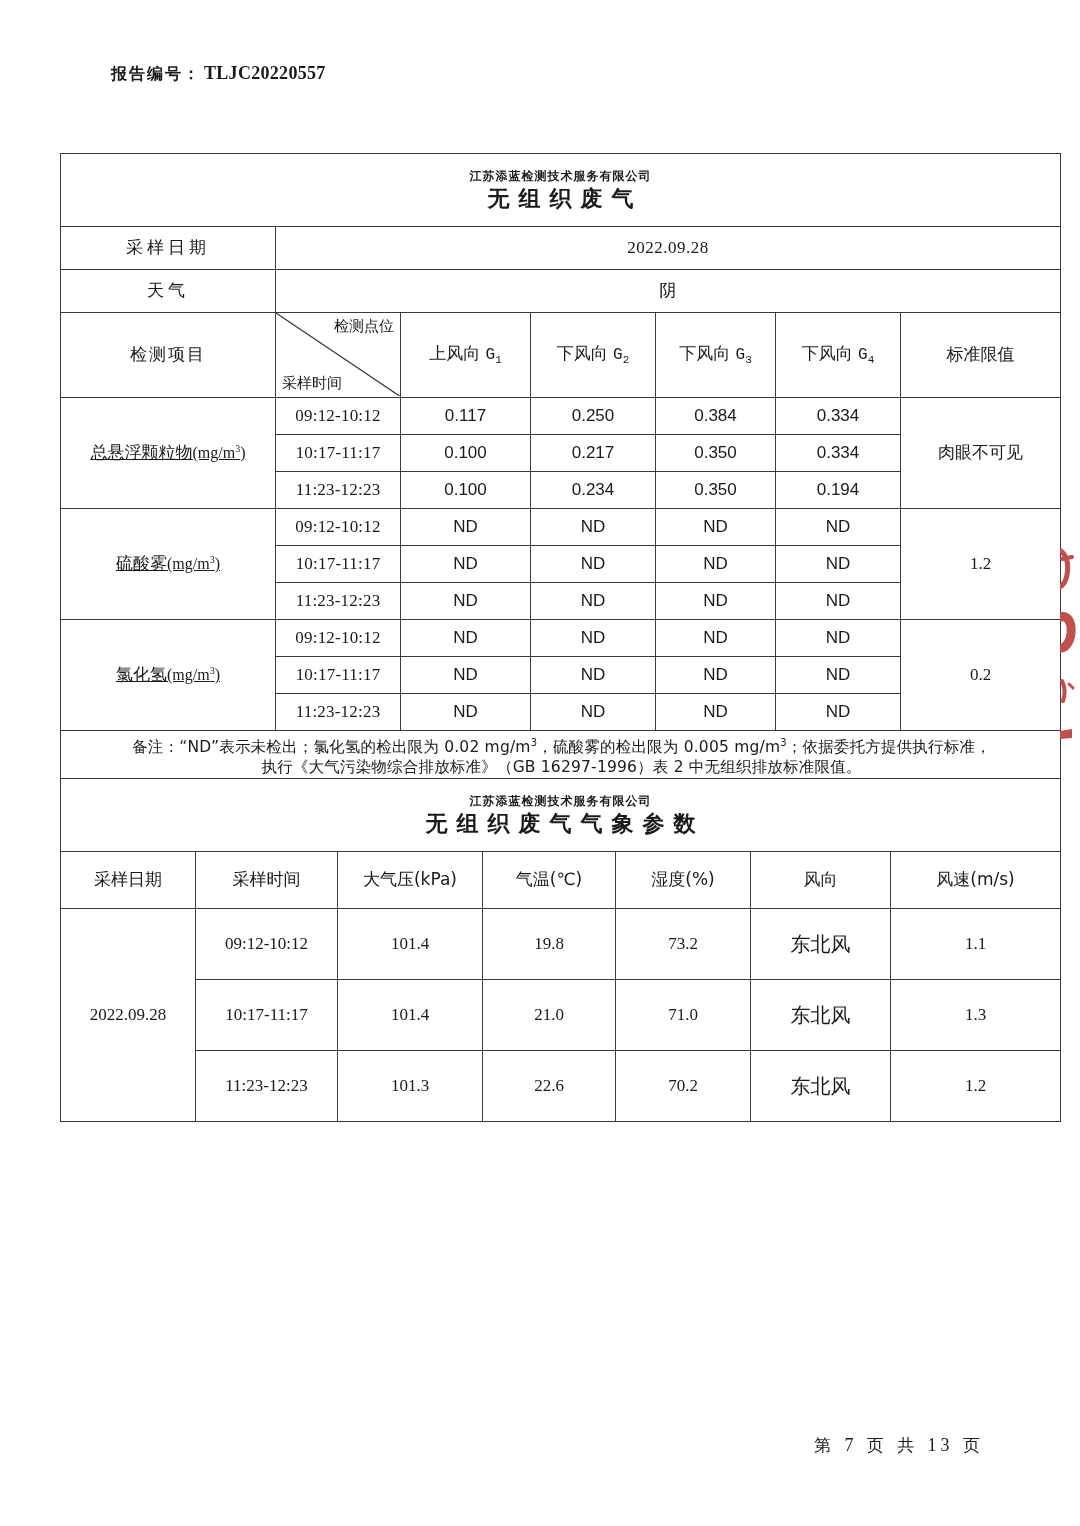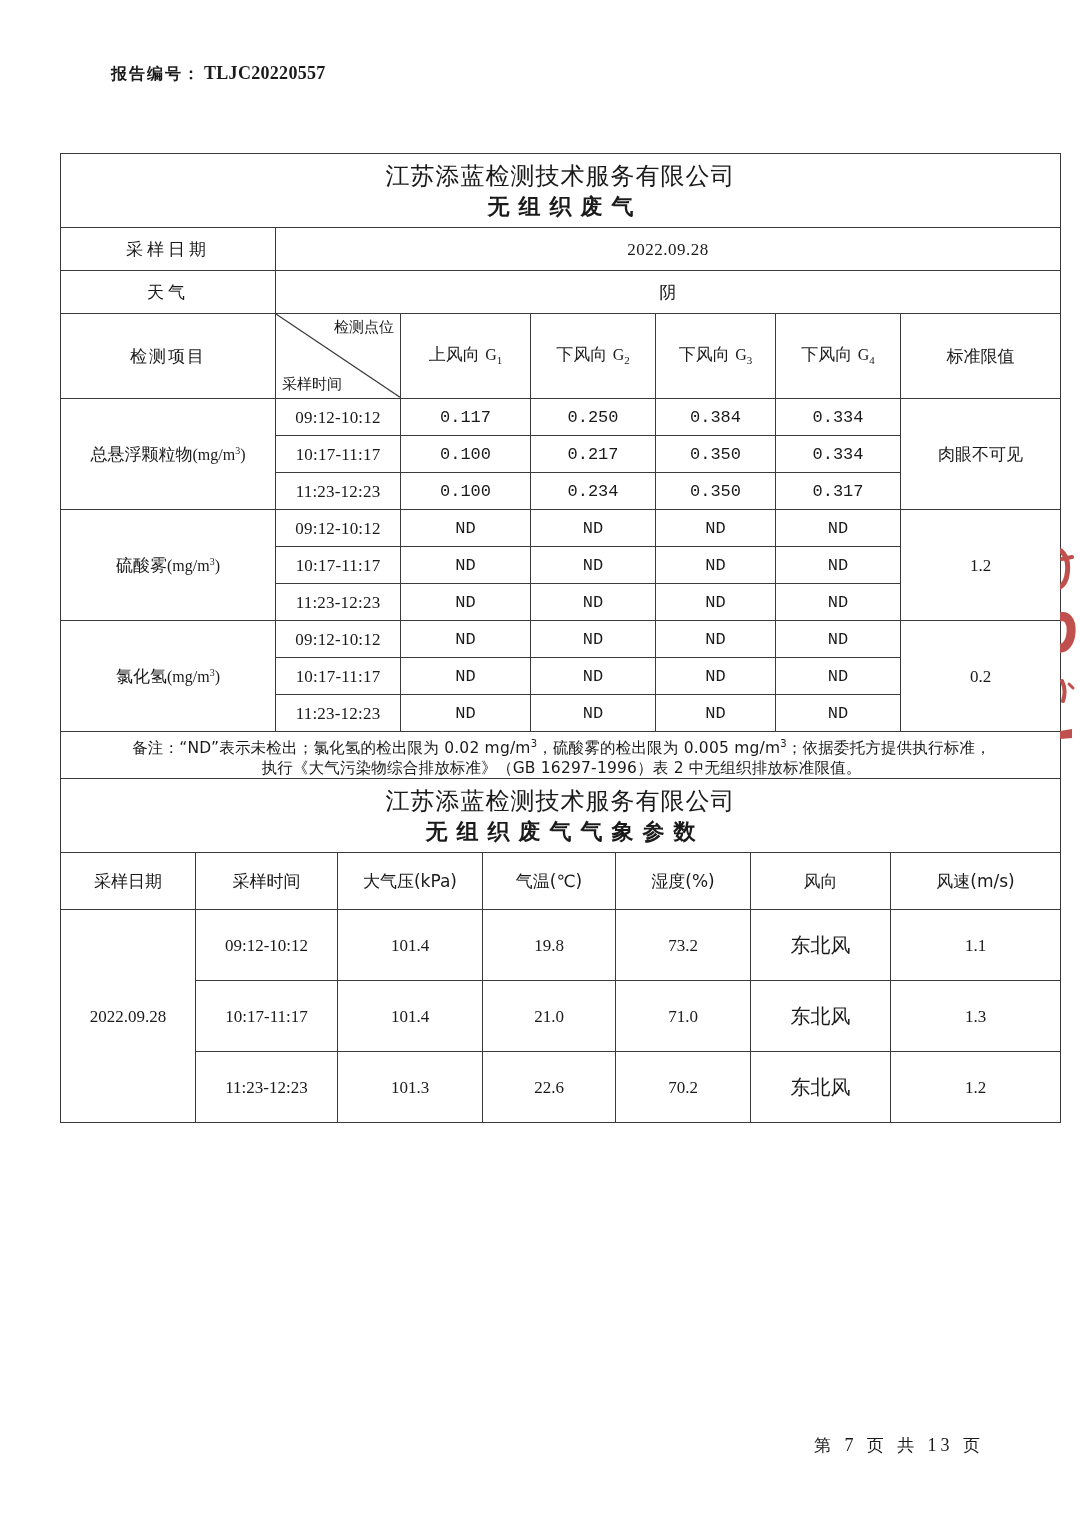--- a/index.html
+++ b/index.html
@@ -71,23 +71,24 @@
     width: 1000px;
   }
   #table1 { width: 1000px; }
 
   .org-cell {
     height: 62px;
     padding: 6px 0 4px !important;
   }
   .org-name {
     font-family: "DejaVu Sans", "Liberation Sans", sans-serif;
-    font-size: 24px;
+    font-size: 12px;
     letter-spacing: 1px;
     line-height: 1.35;
+    font-weight: bold;
   }
   .org-sub {
     font-family: "DejaVu Sans", "Liberation Sans", sans-serif;
     font-weight: 700;
     font-size: 22px;
     letter-spacing: 9px;
     line-height: 1.4;
     padding-left: 9px;
   }
   .row-label {
@@ -124,45 +125,46 @@
     bottom: 4px;
     left: 6px;
     font-family: "DejaVu Sans", "Liberation Sans", sans-serif;
     font-size: 15px;
   }
   .colhead {
     font-family: "DejaVu Sans", "Liberation Sans", sans-serif;
     font-size: 16px;
   }
   .colhead .sub {
-    font-family: Liberation Serif, serif;
+    font-family: Liberation Mono, monospace;
     font-size: 16px;
     text-align: right;
   }
   .colhead .sub sub {
     font-size: 11px;
   }
   .item-name {
     font-family: "DejaVu Sans", "Liberation Sans", sans-serif;
     font-size: 16px;
+    text-decoration: underline;
   }
   .item-name .unit {
     font-family: "Liberation Serif", serif;
     font-size: 16px;
   }
   .item-name .unit sup {
     font-size: 10px;
   }
   .time-cell {
     font-family: "Liberation Serif", serif;
     font-size: 17px;
     letter-spacing: 0.2px;
   }
   .data-cell {
-    font-family: Liberation Mono, monospace;
+    font-family: Liberation Sans, sans-serif;
     font-size: 17px;
     margin-left: 27px;
   }
   .limit-cell {
     font-family: "DejaVu Sans", "Liberation Sans", sans-serif;
     font-size: 16px;
   }
   .limit-num {
     font-family: "Liberation Serif", serif;
     font-size: 17px;
@@ -293,21 +295,21 @@
             <td class="data-cell">0.100</td>
             <td class="data-cell">0.217</td>
             <td class="data-cell">0.350</td>
             <td class="data-cell">0.334</td>
           </tr>
           <tr style="height:37px">
             <td class="time-cell">11:23-12:23</td>
             <td class="data-cell">0.100</td>
             <td class="data-cell">0.234</td>
             <td class="data-cell">0.350</td>
-            <td class="data-cell">0.317</td>
+            <td class="data-cell">0.194</td>
           </tr>
           <tr style="height:37px">
             <td class="item-name" rowspan="3">硫酸雾<span class="unit">(mg/m<sup>3</sup>)</span></td>
             <td class="time-cell">09:12-10:12</td>
             <td class="data-cell">ND</td>
             <td class="data-cell">ND</td>
             <td class="data-cell">ND</td>
             <td class="data-cell">ND</td>
             <td rowspan="3" class="limit-num">1.2</td>
           </tr>

